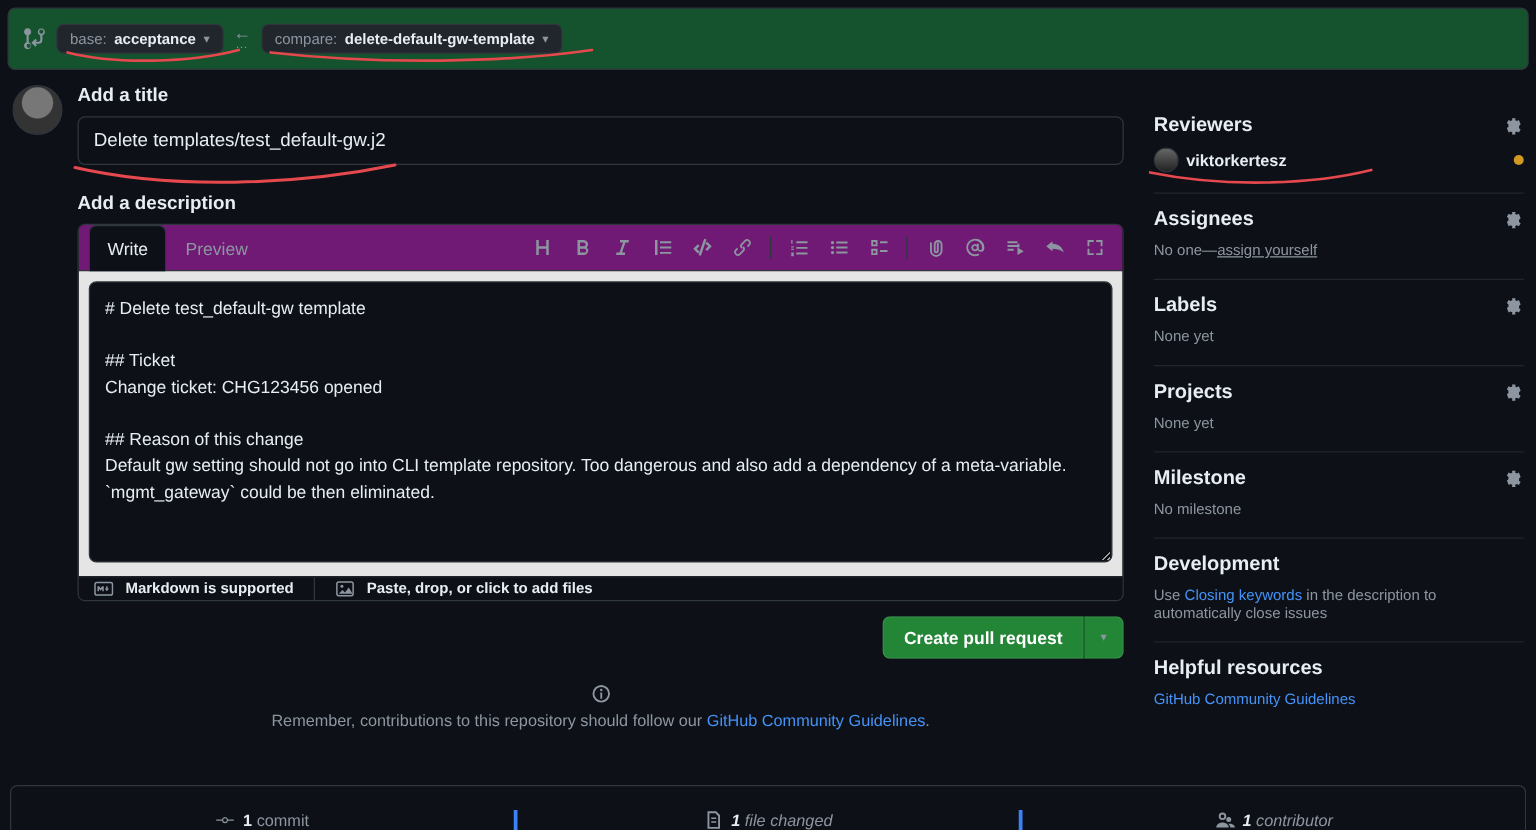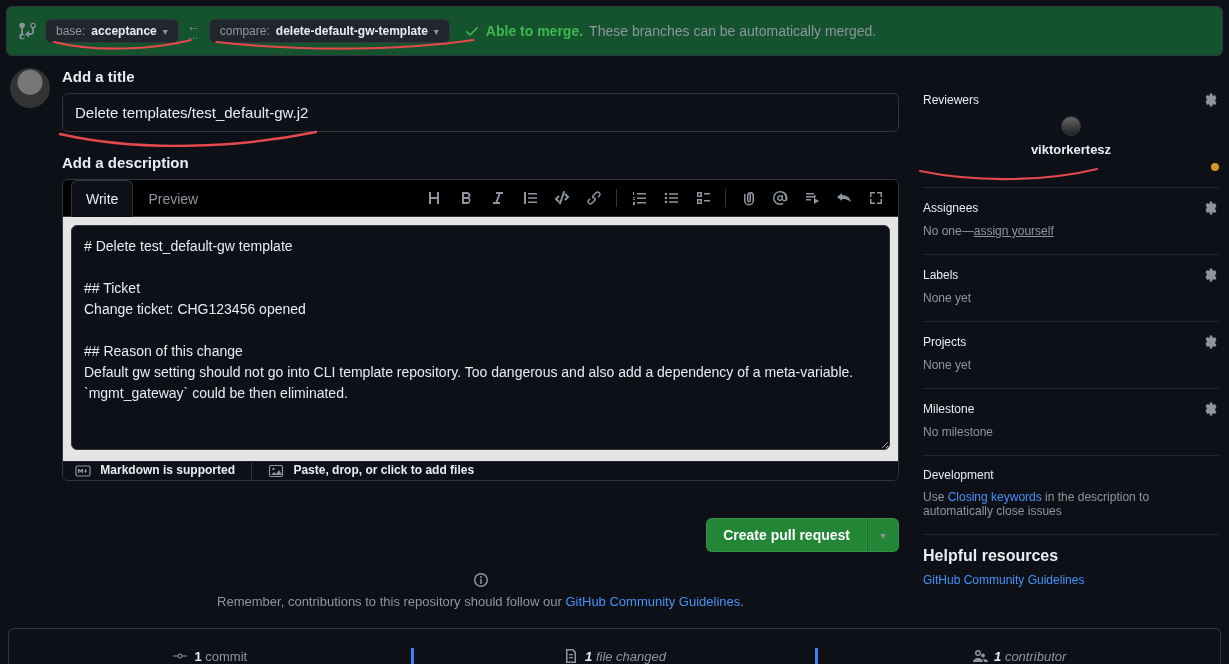--- a/index.html
+++ b/index.html
@@ -92,21 +92,21 @@
 
   .desc-box {
     border:1px solid #30363d;
     border-radius:6px;
     overflow:hidden;
     margin-top:8px;
   }
   .tabbar {
     display:flex;
     align-items:center;
-    background:#000000;
+    background:#701a75;
     border-bottom:1px solid #30363d;
     padding: 0 8px;
   }
   .tabs { display:flex; }
   .tab {
     padding:10px 14px;
     font-size:14px;
     color:#8d96a0;
     cursor:pointer;
     border:1px solid transparent;
@@ -146,21 +146,21 @@
     padding:0 12px;
     border-top:1px solid #21262d;
     background:#0d1117;
     font-size:12px; color:#8d96a0;
   }
   .desc-footer .sep { width:1px; height:18px; background:#30363d; }
   .desc-footer svg { width:16px; height:16px; fill:#8d96a0; vertical-align:middle; margin-right:6px; }
   .desc-footer b { font-weight:600; color:#e6edf3; }
 
   .actions-row { display:flex; justify-content:flex-end; margin-top:12px; }
-  .btn-group { display:flex;margin-top:25px; }
+  .btn-group { display:flex; }
   .btn-primary {
     background:#238636;
     color:#fff; font-weight:600;
     border:1px solid rgba(240,246,252,.1);
     border-radius:6px 0 0 6px;
     padding:8px 16px;
     font-size:14px;
     cursor:pointer;
   }
   .btn-split {
@@ -179,23 +179,23 @@
     color:#8d96a0;
     font-size:13px;
     display:flex; align-items:center; gap:6px;flex-direction:column;
   }
   .remember svg { width:16px; height:16px; fill:#8d96a0; }
 
   
   .sidebar { width:296px; padding-top:12px; }
   .side-section { border-bottom:1px solid #21262d; padding:12px 0 16px; }
   .side-head { display:flex; justify-content:space-between; align-items:center; margin-bottom:8px; }
-  .side-head h3 { font-size:12px; font-weight:400; color:#e6edf3; }
+  .side-head h3 { font-size:16px; font-weight:700; color:#e6edf3; }
   .gear { width:16px; height:16px; fill:#8d96a0; cursor:pointer; }
-  .side-body { font-size:12px; color:#8d96a0;flex-direction:column; }
+  .side-body { font-size:12px; color:#8d96a0; }
   .reviewer { display:flex; align-items:center; gap:6px; position:relative; }
   .reviewer .ravatar { width:20px; height:20px; border-radius:50%; background:linear-gradient(#666,#222); border:1px solid #30363d; }
   .reviewer .name { color:#e6edf3; font-weight:600; font-size:13px; }
   .reviewer .dot { width:8px; height:8px; border-radius:50%; background:#d29922; margin-left:auto; }
   .reviewer svg.redcurve { position:absolute; left:-4px; bottom:-12px; width:180px; height:16px; pointer-events:none; }
   .assign-link { color:#8d96a0; text-decoration:underline; cursor:pointer; }
   .helpful h3 { font-size:16px; font-weight:600; margin-bottom:8px; }
 
   
   .statsbar {
@@ -241,27 +241,20 @@
 
   <div class="branch-btn">
     <span>compare:</span>
     <strong>delete-default-gw-template</strong>
     <span class="caret">▾</span>
     <svg class="underline-red" viewBox="0 0 260 14" style="width:115%">
         <path d="M1 4 C 90 14, 190 12, 258 2" stroke="#e5484d" stroke-width="2.2" fill="none" stroke-linecap="round"></path>
       </svg>
   </div>
 
-  <div class="merge-status">
-    <svg viewBox="0 0 16 16">
-        <path d="M13.78 4.22a.75.75 0 0 1 0 1.06l-7.25 7.25a.75.75 0 0 1-1.06 0L2.22 9.28a.75.75 0 1 1 1.06-1.06L6 10.94l6.72-6.72a.75.75 0 0 1 1.06 0Z"></path>
-      </svg>
-    <span class="able">Able to merge.</span>
-    <span class="msg">These branches can be automatically merged.</span>
-  </div>
 </div>
 
 <div class="main">
   <div class="left-col">
     <div class="avatar"></div>
     <div class="form-area">
       <div class="section-title">Add a title</div>
       <div class="title-wrap">
         <input class="title-input" type="text" value="Delete templates/test_default-gw.j2" style="">
         <svg class="redcurve" viewBox="0 0 260 20">

